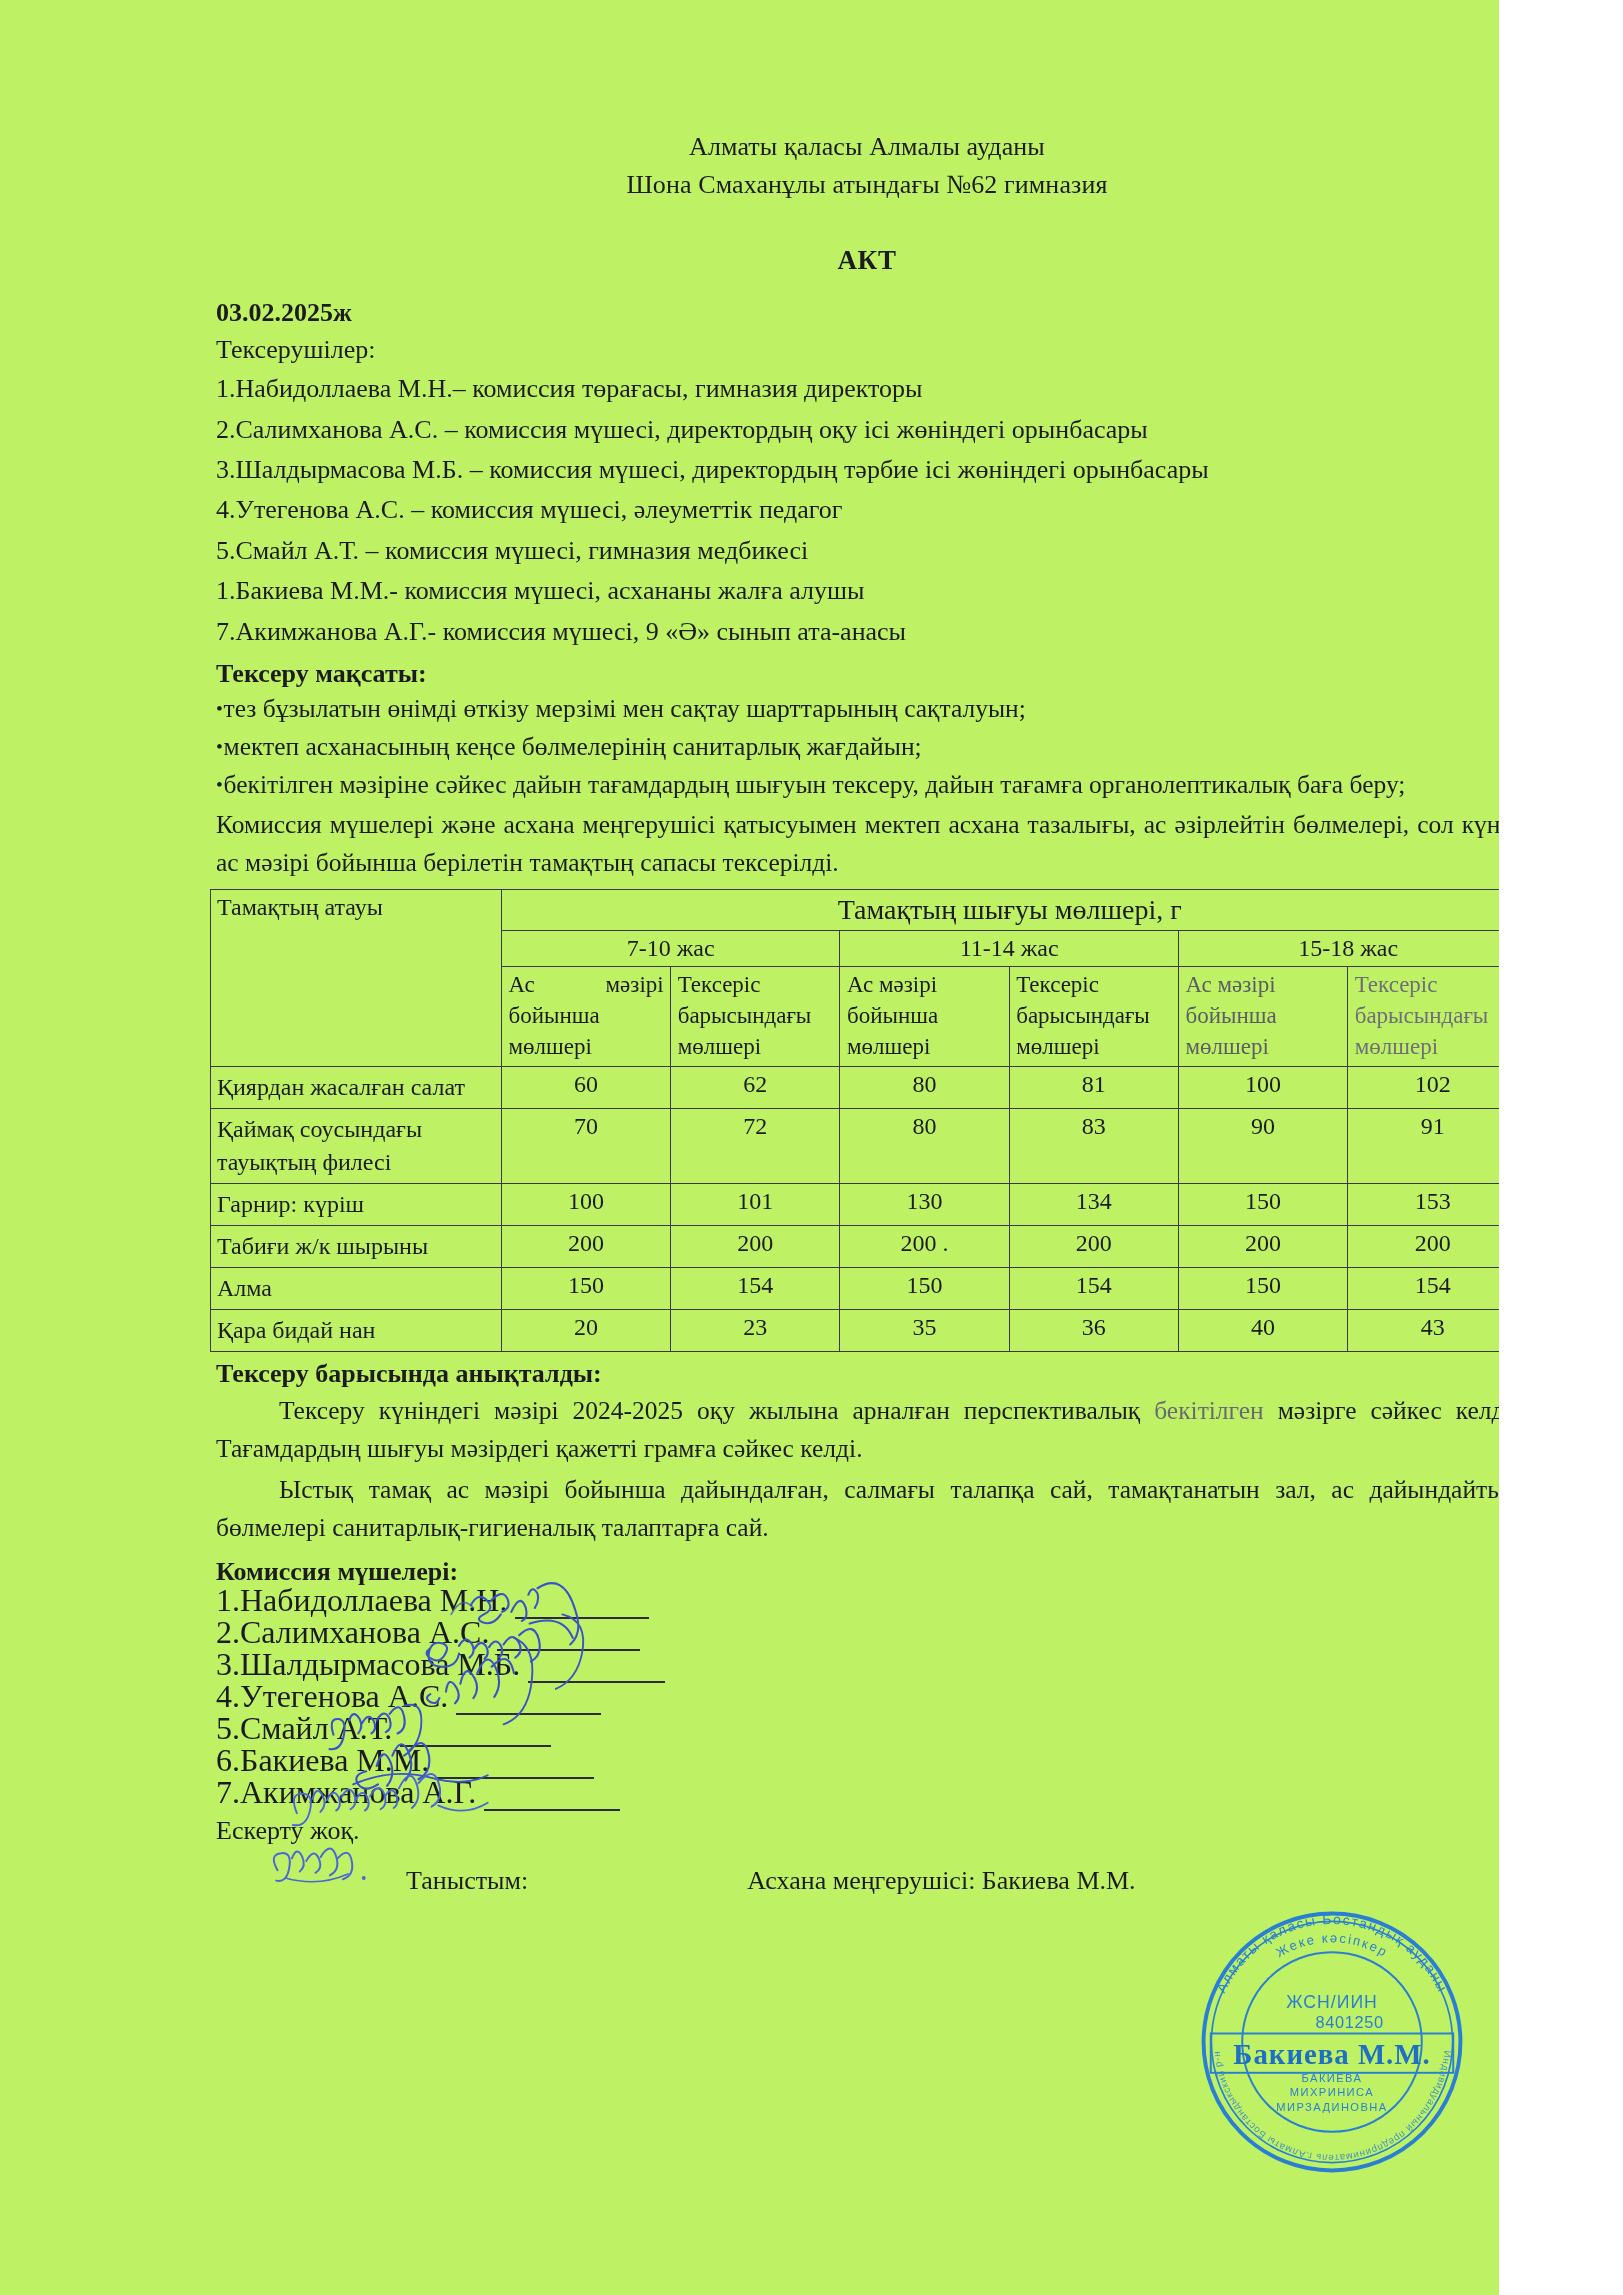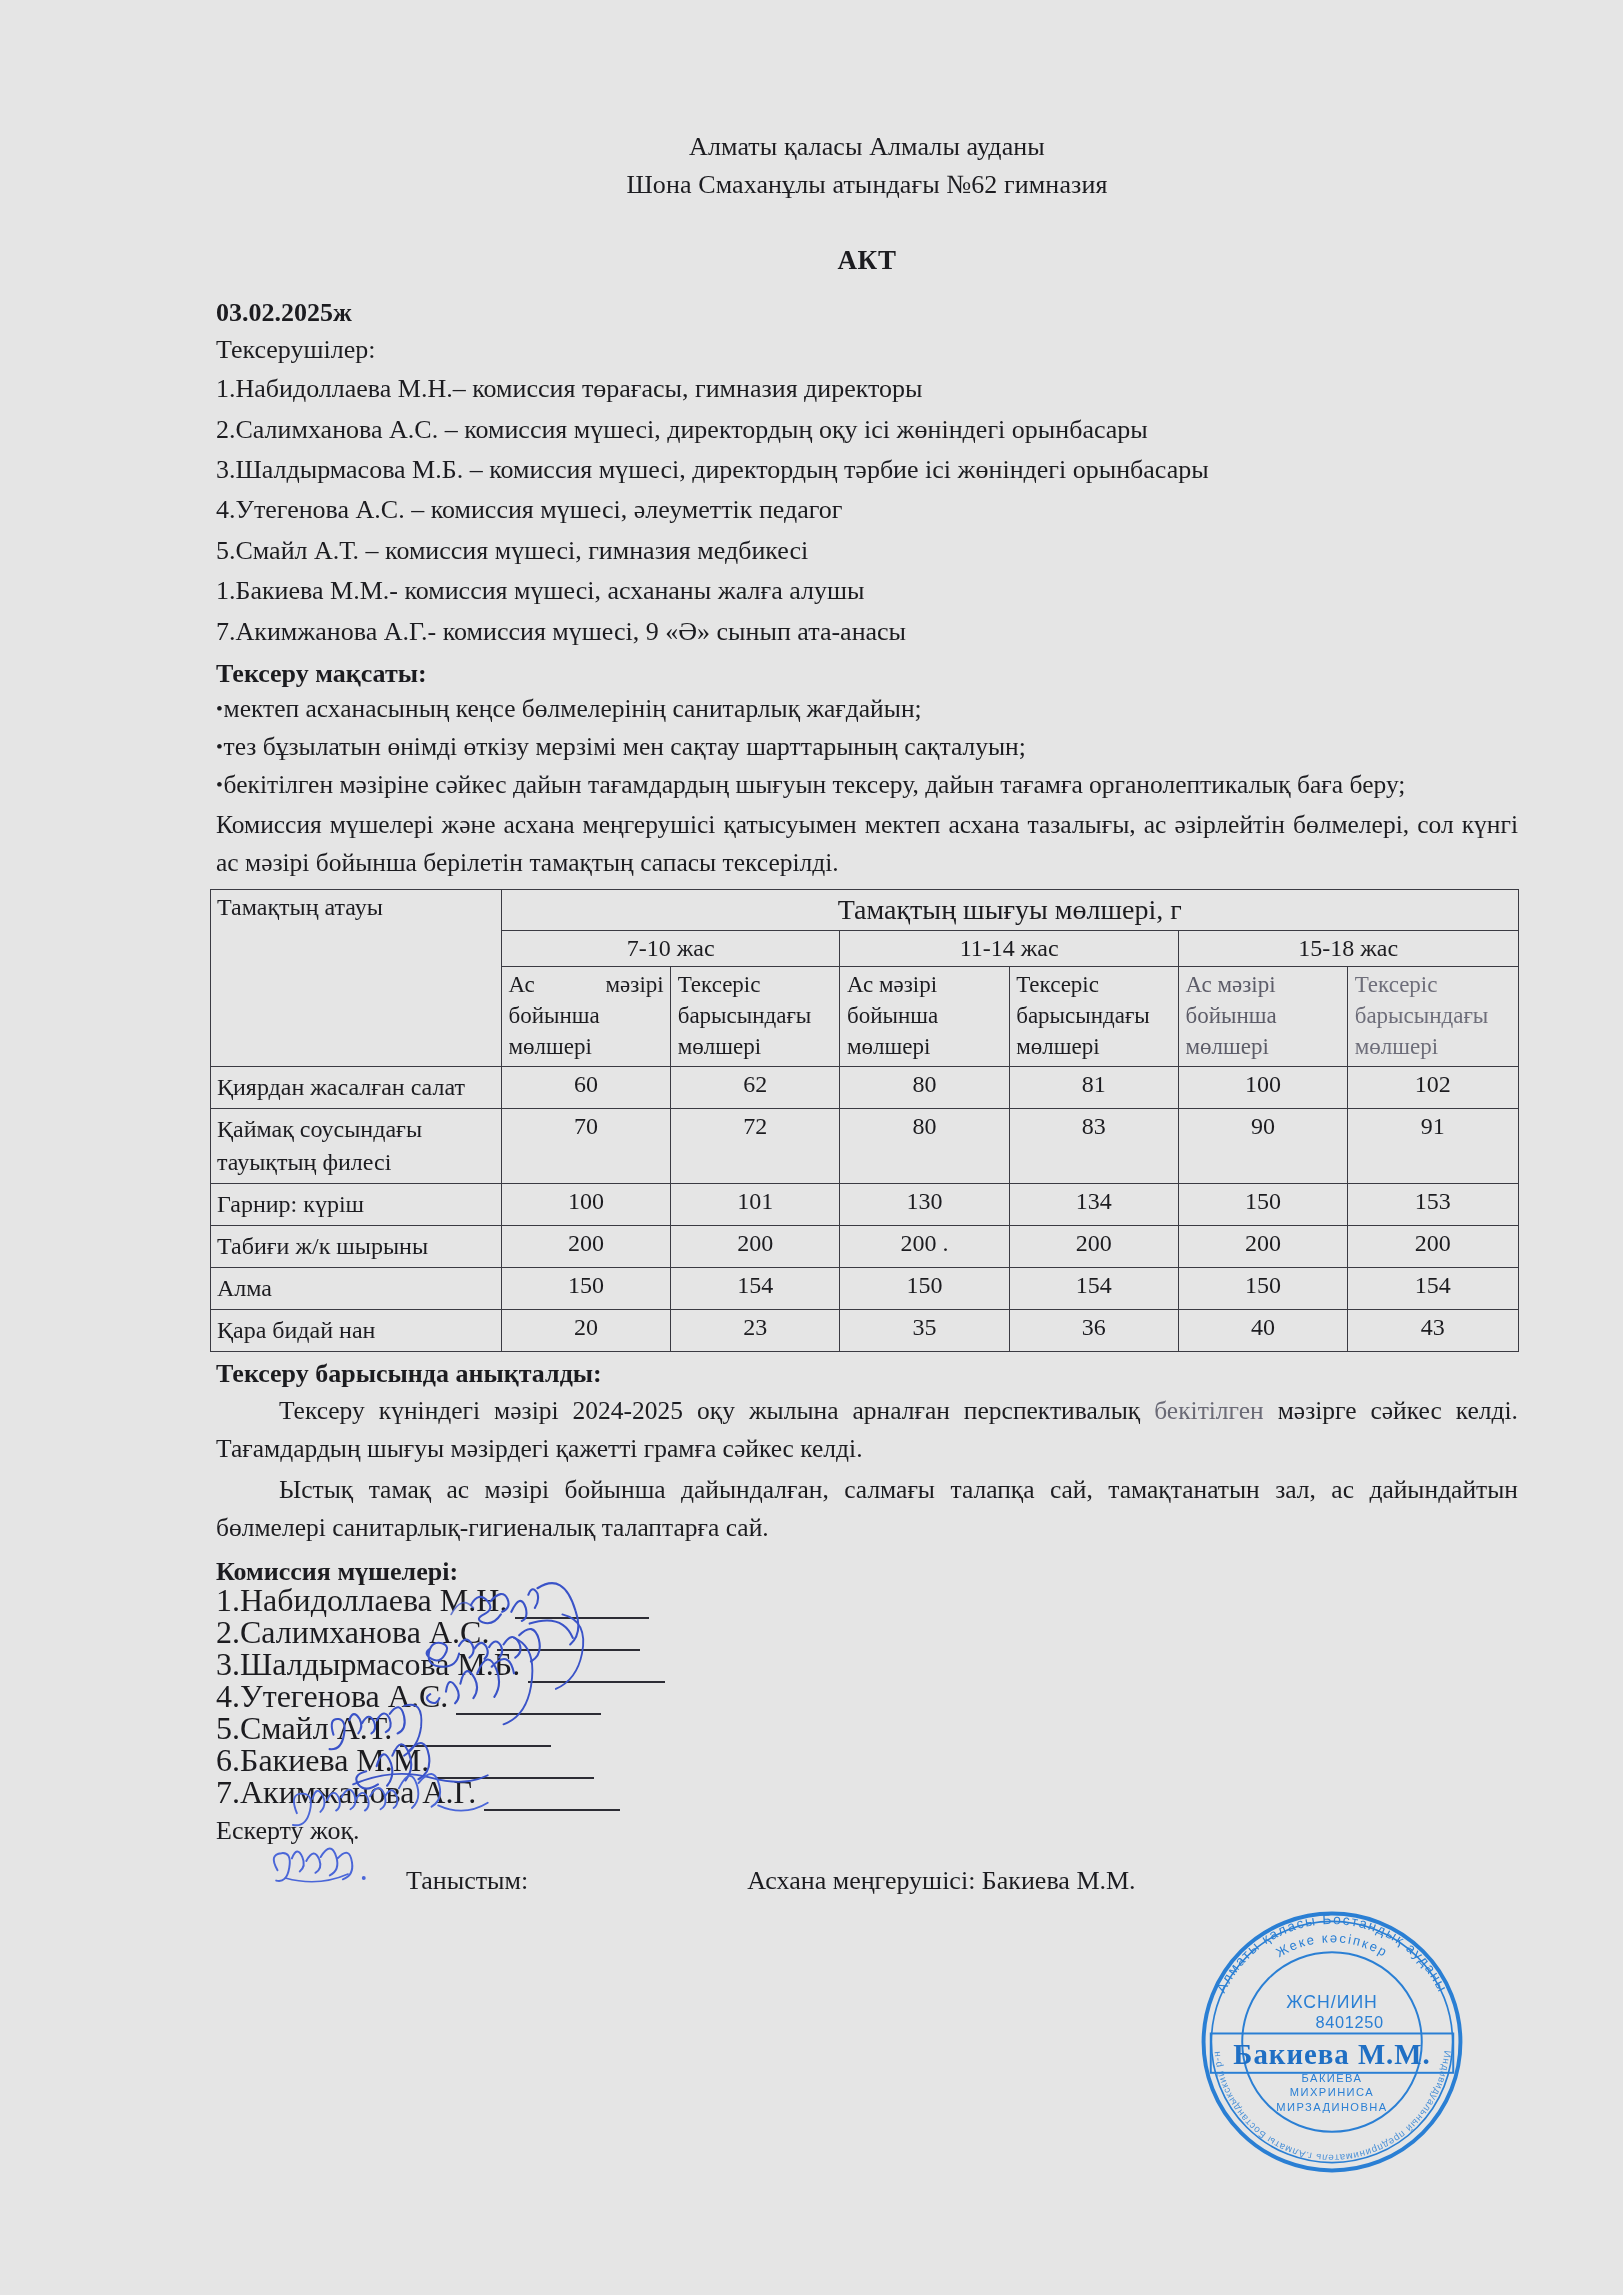--- a/index.html
+++ b/index.html
@@ -7,23 +7,23 @@
     margin: 0;
     padding: 0;
     background: #ffffff;
   }
   body {
     font-family: "Liberation Serif", "DejaVu Serif", serif;
     color: #1c1c20;
   }
   .page {
     position: relative;
-    width: 1623px;
+    width: 1499px;
     height: 2295px;
-    background: #e5e5e5;
+    background: #bef264;
     overflow: hidden;
   }
   .sheet {
     position: absolute;
     left: 216px;
     top: 0;
     width: 1302px;
   }
 
   
@@ -253,22 +253,22 @@
     <li>2.Салимханова А.С. – комиссия мүшесі, директордың оқу ісі жөніндегі орынбасары</li>
     <li>3.Шалдырмасова  М.Б. – комиссия мүшесі, директордың тәрбие  ісі жөніндегі   орынбасары</li>
     <li>4.Утегенова А.С. – комиссия мүшесі, әлеуметтік педагог</li>
     <li>5.Смайл А.Т. – комиссия мүшесі, гимназия медбикесі</li>
     <li>1.Бакиева М.М.- комиссия мүшесі, асхананы жалға алушы</li>
     <li>7.Акимжанова А.Г.- комиссия мүшесі, 9 «Ә» сынып ата-анасы</li>
   </ul>
 
   <div class="bold-head">Тексеру мақсаты:</div>
   <div class="bullets">
+    <p><span class="bul"></span><span>тез бұзылатын өнімді өткізу мерзімі мен сақтау шарттарының сақталуын;</span></p>
     <p><span class="bul"></span><span>мектеп асханасының кеңсе бөлмелерінің санитарлық жағдайын;</span></p>
-    <p><span class="bul"></span><span>тез бұзылатын өнімді өткізу мерзімі мен сақтау шарттарының сақталуын;</span></p>
     <p class="just"><span class="bul"></span><span>бекітілген мәзіріне сәйкес дайын тағамдардың шығуын тексеру, дайын тағамға органолептикалық баға беру;</span></p>
   </div>
   <div class="para-just">Комиссия мүшелері және асхана меңгерушісі қатысуымен мектеп асхана тазалығы, ас әзірлейтін бөлмелері, сол күнгі ас мәзірі бойынша берілетін тамақтың сапасы тексерілді.</div>
 
   <table class="menu-table">
     <colgroup>
       <col style="width:291px">
       <col style="width:169px">
           <col style="width:169px">
       <col style="width:169px">

